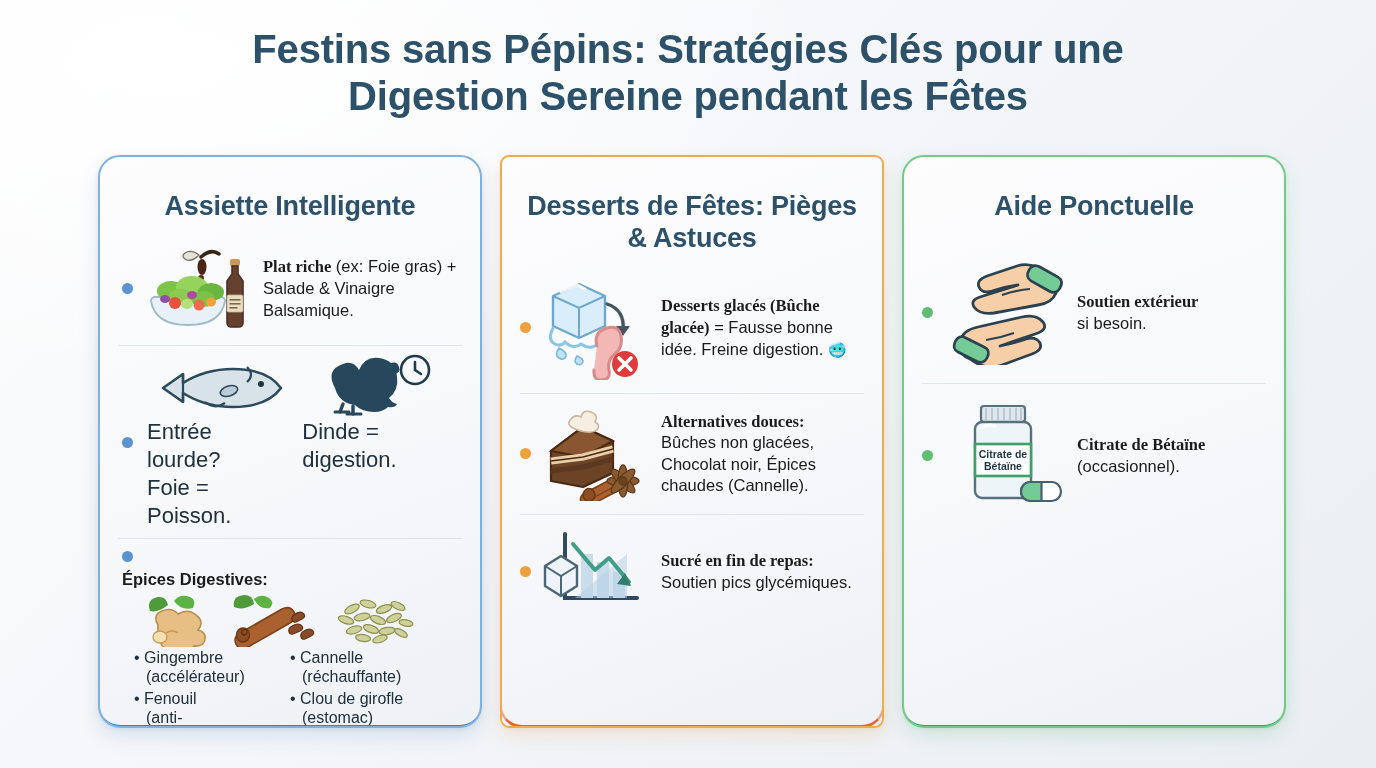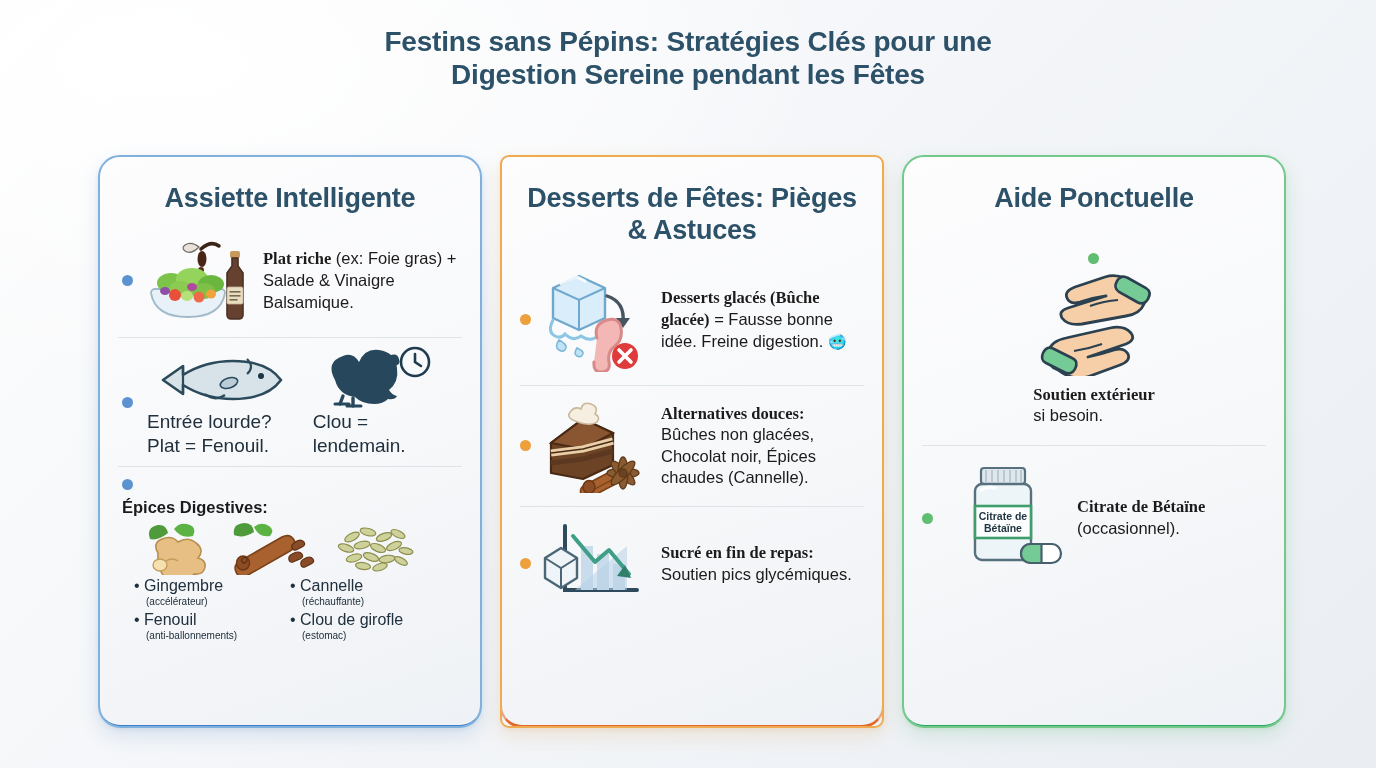--- a/index.html
+++ b/index.html
@@ -18,21 +18,21 @@
       linear-gradient(135deg, #fdfdfd 0%, #f4f6f9 45%, #eaeef3 100%);
     color: #20303d;
     position: relative;
   }
 
   
   #page-title {
     width: 1000px;
     margin: 26px auto 0;
     text-align: center;
-    font-size: 28px;
+    font-size: 40px;
     line-height: 1.17;
     font-weight: 700;
     color: #2c5168;
     letter-spacing: -0.2px;
   }
   #page-title .line { display: block; }
 
   
   #deck {
     position: absolute;
@@ -45,21 +45,21 @@
   }
 
   .card {
     flex: 1 1 0;
     position: relative;
     border-radius: 22px;
     border: 2px solid #ccc;
     background:
       linear-gradient(160deg, #fdfdfe 0%, #f7f8fa 55%, #eef1f5 100%);
     box-shadow: 0 6px 18px rgba(60,80,110,0.10), 0 1px 3px rgba(60,80,110,0.06);
-    padding: 26px 18px 14px;
+    padding: 34px 18px 14px;
     display: flex;
     flex-direction: column;
     overflow: hidden;
   }
   .card.blue   { border-color: #7fb0de; box-shadow: 0 8px 20px rgba(70,120,180,0.16), 0 2px 4px rgba(70,120,180,0.10); }
   .card.orange { border-color: #efab50; box-shadow: 0 8px 20px rgba(220,140,50,0.16), 0 2px 4px rgba(220,140,50,0.10); border-radius: 9px; }
   .card.green  { border-color: #74c98a; box-shadow: 0 8px 20px rgba(70,170,100,0.16), 0 2px 4px rgba(70,170,100,0.10); }
 
   
   .card::after {
@@ -134,21 +134,21 @@
   .stack-body { flex: 1 1 auto; }
   .stack-art-row {
     display: flex;
     align-items: flex-end;
     gap: 30px;
     padding-left: 6px;
   }
   .stack-text-row {
     display: flex;
     gap: 18px;
-    font-size: 19px;
+    font-size: 22px;
     line-height: 1.28;
     padding-left: 4px;
     margin-top: 2px;
   }
   .stack-text-row .col1 { width: 152px; }
 
   
   .item.spices { flex-direction: column; align-items: flex-start; }
   .spices-wrap { flex: 1 1 auto; }
   .spices-head { font-weight: 700; font-size: 16.5px; color: #1b1b1b; }
@@ -162,26 +162,26 @@
   .spice-grid {
     display: grid;
     grid-template-columns: 150px 1fr;
     row-gap: 3px;
     column-gap: 6px;
     padding-left: 12px;
     font-size: 16px;
     line-height: 1.18;
   }
   .spice-grid .name::before { content: "• "; }
-  .spice-grid .note { font-size: 10px; padding-left: 12px; }
+  .spice-grid .note { font-size: 16px; padding-left: 12px; }
 
   
   .card.blue  .item:nth-child(2) { padding-top: 10px; }
   .card.green .item { padding: 18px 0; }
-  .card.green .item:first-of-type { padding-top: 30px; flex-direction: column; }
+  .card.green .item:first-of-type { padding-top: 30px; }
   .card.orange .item { padding: 13px 0; }
 </style>
 </head>
 <body>
 
 <h1 id="page-title">
   <span class="line">Festins sans Pépins: Stratégies Clés pour une</span>
   <span class="line">Digestion Sereine pendant les Fêtes</span>
 </h1>
 
@@ -246,24 +246,24 @@
             <path d="M24 50 l-3 8 M34 52 l0 8" stroke="#27475c" stroke-width="3.4" stroke-linecap="round"></path>
             <path d="M16 58 h14 M28 60 h14" stroke="#27475c" stroke-width="3" stroke-linecap="round"></path>
             <path d="M70 10 q8 -4 10 3 q2 6 -5 7" fill="#27475c"></path>
             <circle cx="96" cy="16" r="14" fill="none" stroke="#1f3c4f" stroke-width="2.6"></circle>
             <path d="M96 8 v8 l6 4" stroke="#1f3c4f" stroke-width="2.6" fill="none" stroke-linecap="round"></path>
           </svg>
         </div>
         <div class="stack-text-row">
           <div class="col1">
             <span class="lead">Entrée lourde?</span><br>
-            <span class="sub">Plat = Fenouil.</span>
+            <span class="sub">Foie = Poisson.</span>
           </div>
           <div class="col2">
-            <span class="sub">Clou = lendemain.</span>
+            <span class="sub">Dinde = digestion.</span>
           </div>
         </div>
       </div>
     </div>
 
     <div class="item spices">
       <span class="bullet" style="margin-top:4px"></span>
       <div class="spices-wrap">
         <div class="spices-head">Épices Digestives:</div>
 

